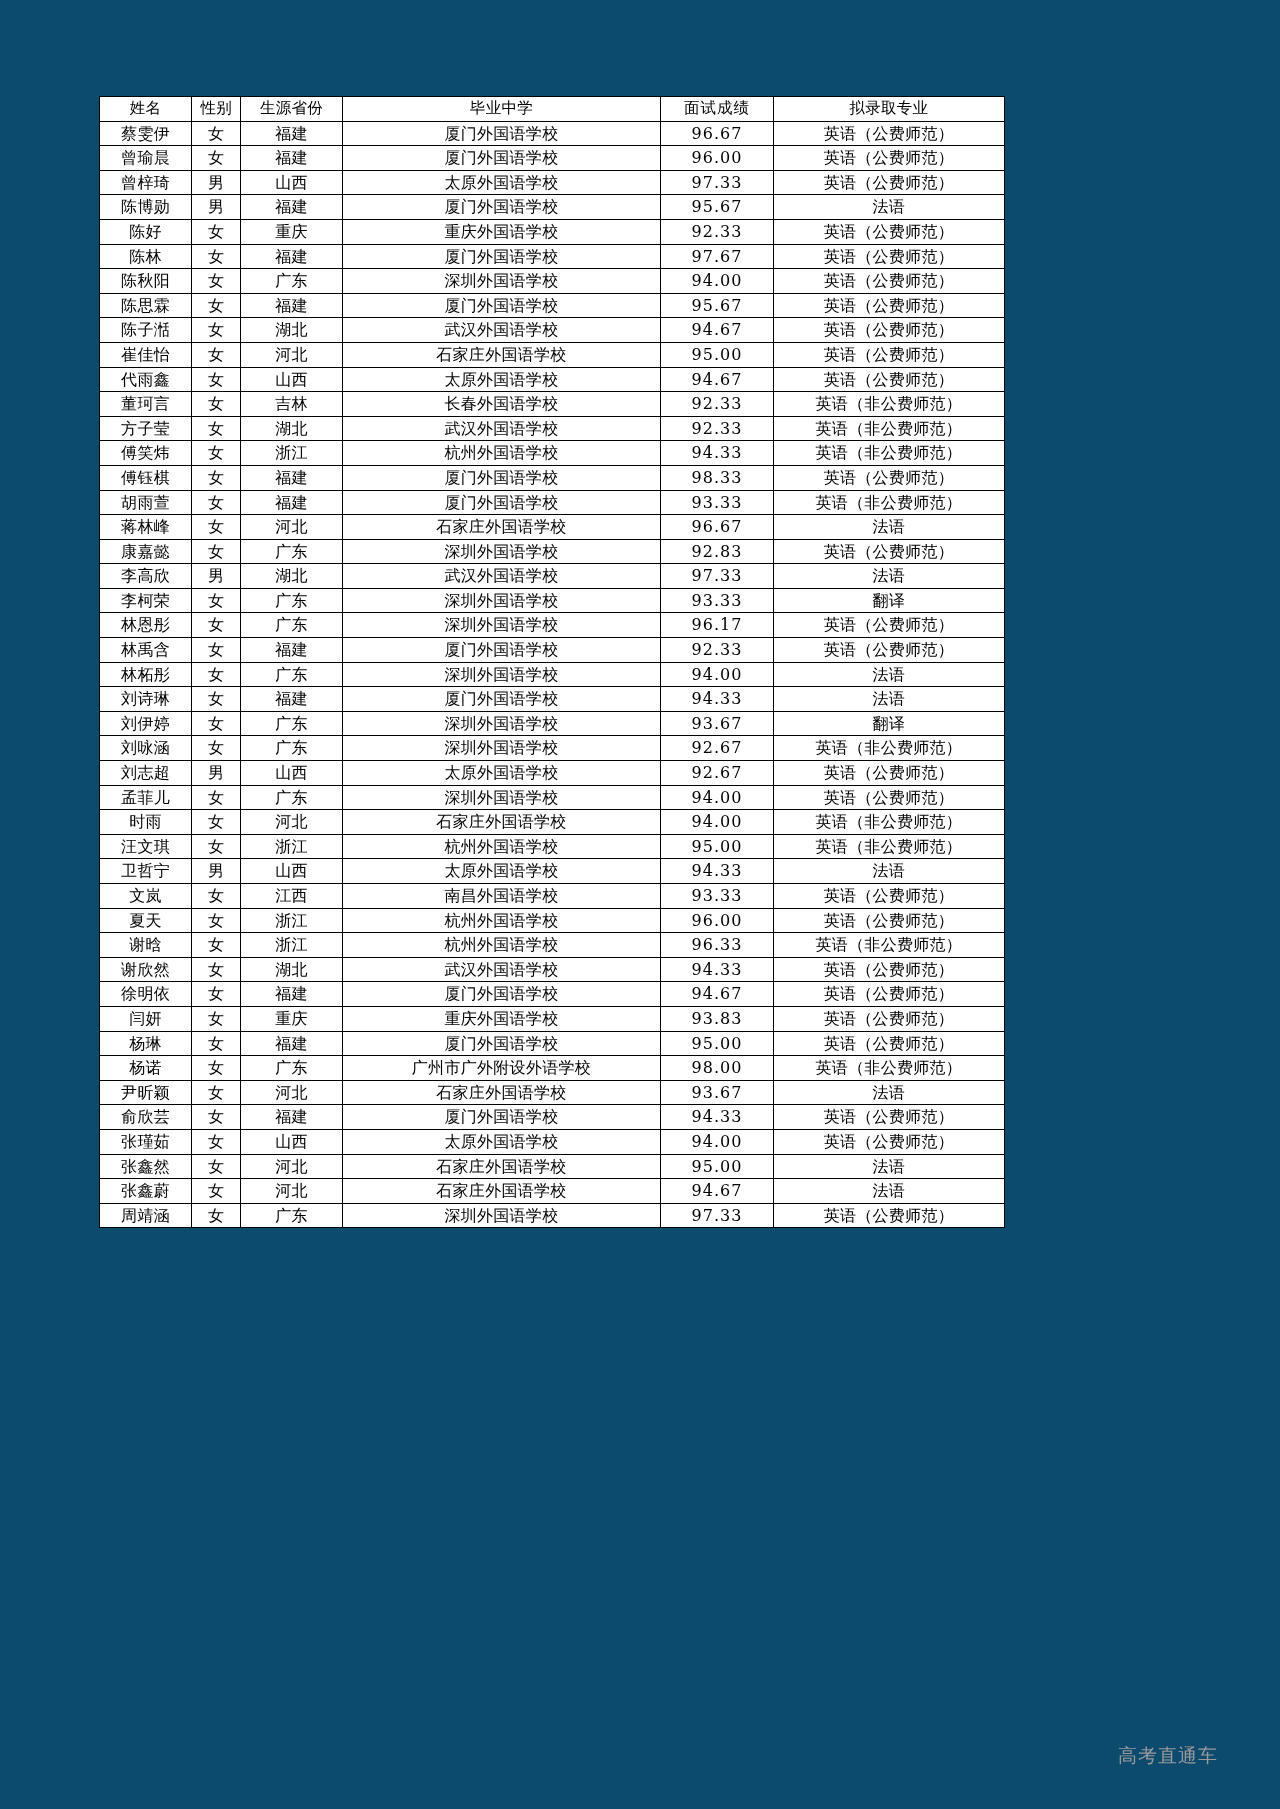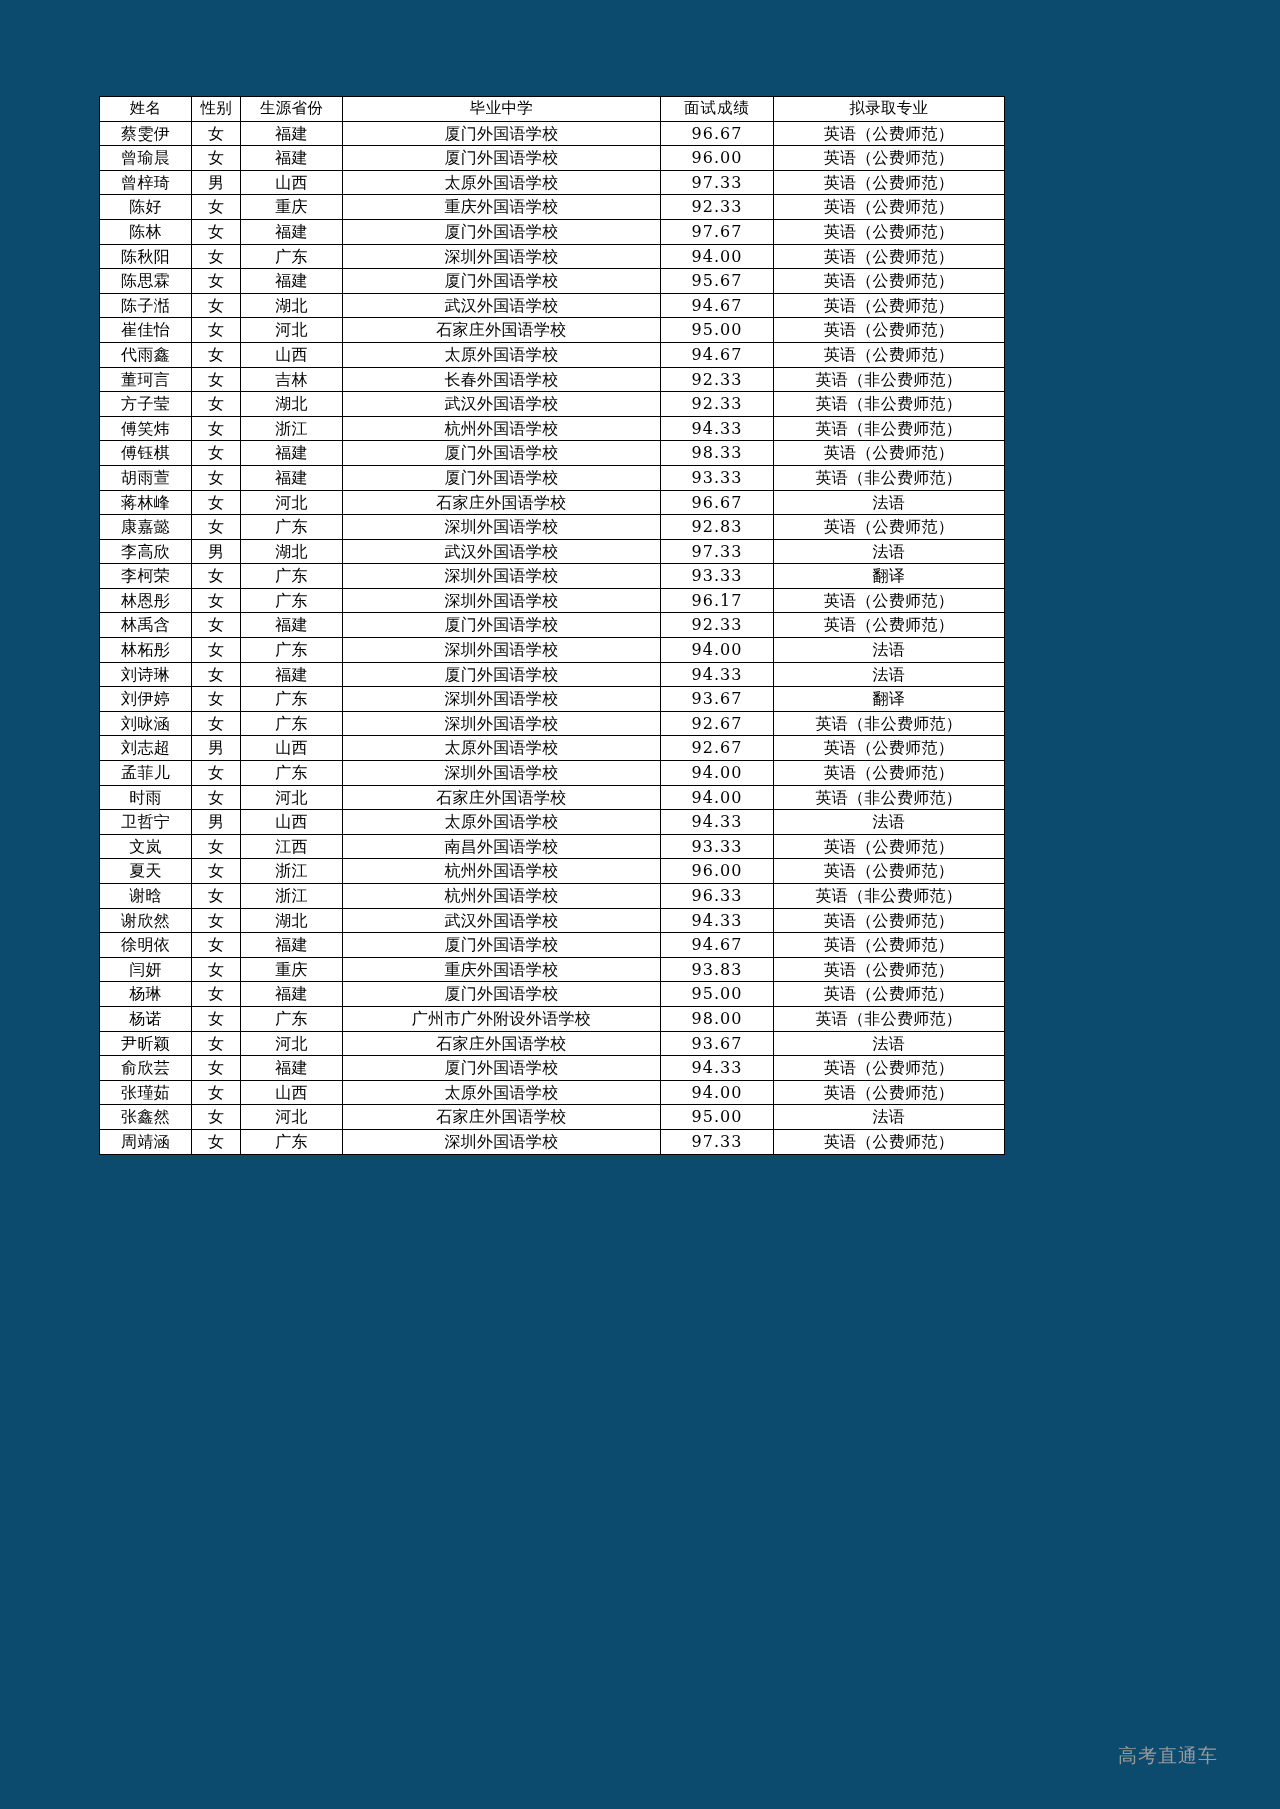--- a/index.html
+++ b/index.html
@@ -126,20 +126,28 @@
           </tr>
           <tr>
             <td>曾梓琦</td>
             <td>男</td>
             <td>山西</td>
             <td>太原外国语学校</td>
             <td class="score">97.33</td>
             <td>英语（公费师范）</td>
           </tr>
           <tr>
+            <td>陈博勋</td>
+            <td>男</td>
+            <td>福建</td>
+            <td>厦门外国语学校</td>
+            <td class="score">95.67</td>
+            <td>法语</td>
+          </tr>
+          <tr>
             <td>陈好</td>
             <td>女</td>
             <td>重庆</td>
             <td>重庆外国语学校</td>
             <td class="score">92.33</td>
             <td>英语（公费师范）</td>
           </tr>
           <tr>
             <td>陈林</td>
             <td>女</td>
@@ -326,20 +334,28 @@
           </tr>
           <tr>
             <td>时雨</td>
             <td>女</td>
             <td>河北</td>
             <td>石家庄外国语学校</td>
             <td class="score">94.00</td>
             <td>英语（非公费师范）</td>
           </tr>
           <tr>
+            <td>汪文琪</td>
+            <td>女</td>
+            <td>浙江</td>
+            <td>杭州外国语学校</td>
+            <td class="score">95.00</td>
+            <td>英语（非公费师范）</td>
+          </tr>
+          <tr>
             <td>卫哲宁</td>
             <td>男</td>
             <td>山西</td>
             <td>太原外国语学校</td>
             <td class="score">94.33</td>
             <td>法语</td>
           </tr>
           <tr>
             <td>文岚</td>
             <td>女</td>
@@ -430,20 +446,28 @@
           </tr>
           <tr>
             <td>张鑫然</td>
             <td>女</td>
             <td>河北</td>
             <td>石家庄外国语学校</td>
             <td class="score">95.00</td>
             <td>法语</td>
           </tr>
           <tr>
+            <td>张鑫蔚</td>
+            <td>女</td>
+            <td>河北</td>
+            <td>石家庄外国语学校</td>
+            <td class="score">94.67</td>
+            <td>法语</td>
+          </tr>
+          <tr>
             <td>周靖涵</td>
             <td>女</td>
             <td>广东</td>
             <td>深圳外国语学校</td>
             <td class="score">97.33</td>
             <td>英语（公费师范）</td>
           </tr>
         </tbody>
     </table>
   </div>

